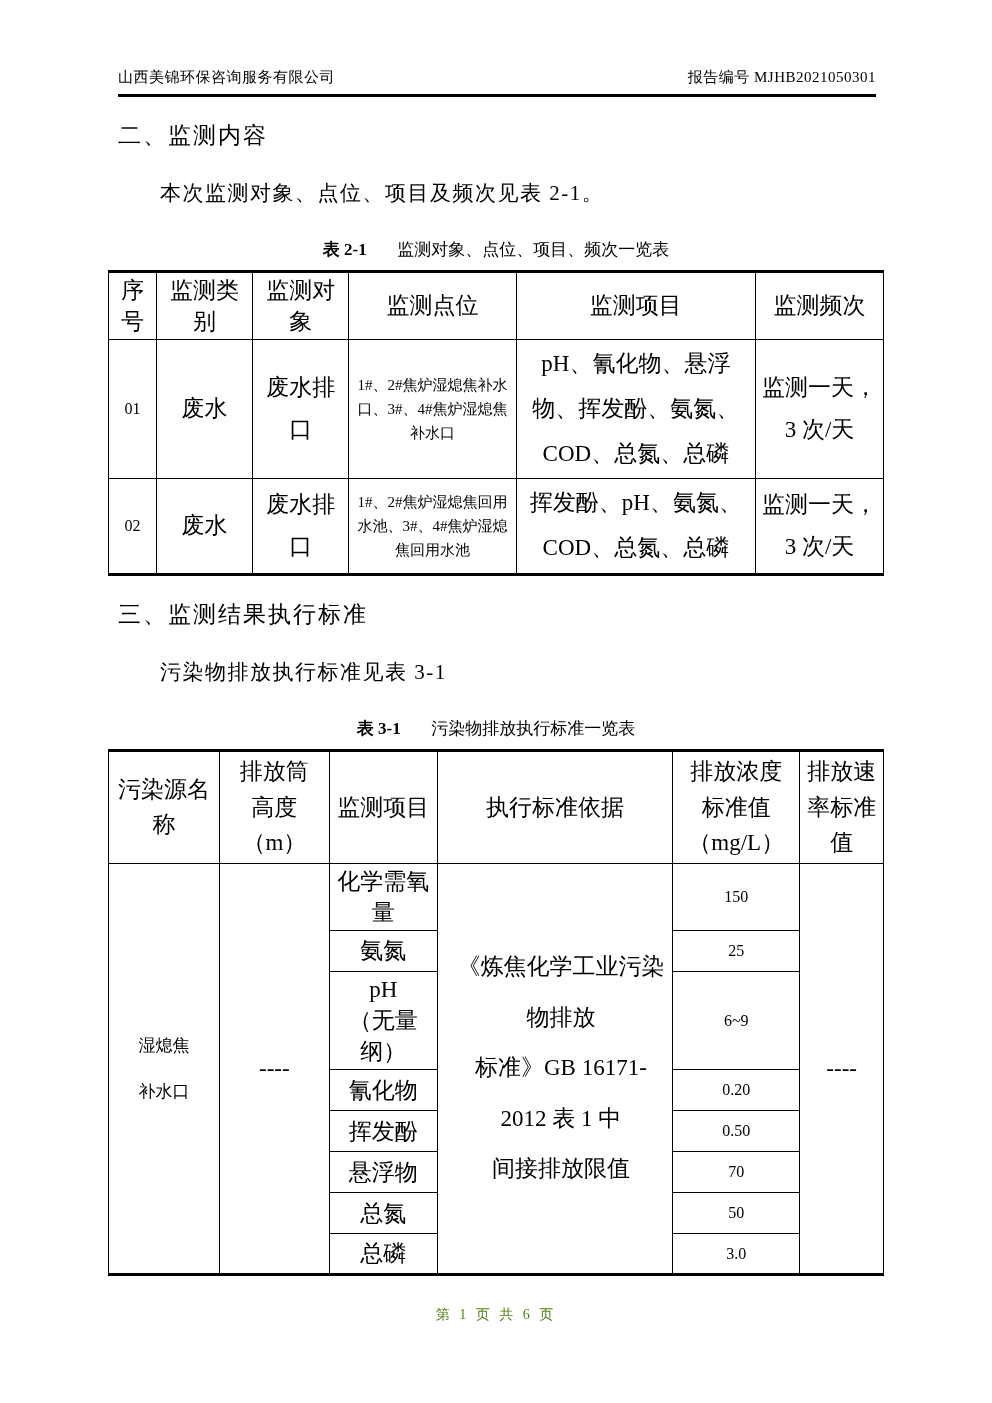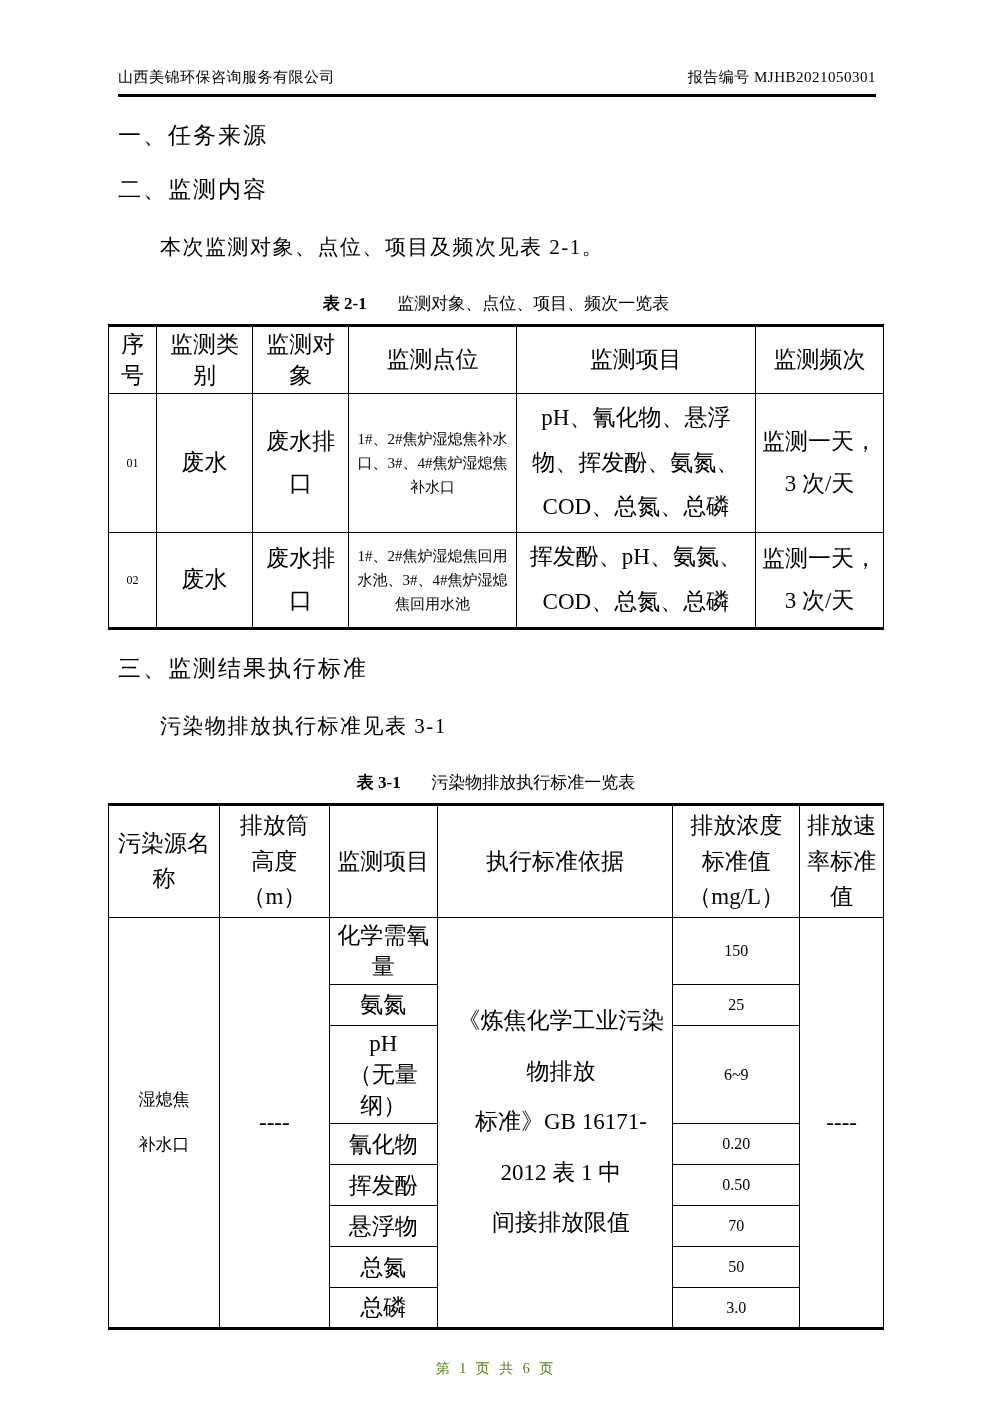--- a/index.html
+++ b/index.html
@@ -61,21 +61,21 @@
     font-weight: normal;
     white-space: pre-line;
     padding: 2px 4px;
     font-size: 23px;
   }
 
   
   table.t21 tr.hdr { height: 56px; }
   table.t21 tr.data { height: 70px; }
   table.t21 td { line-height: 1.85; }
-  table.t21 td.c-seq { font-size: 12px; }
+  table.t21 td.c-seq { font-size: 16px; }
   table.t21 td.c-point { font-size: 15px; line-height: 1.62; padding: 1px 2px; }
   table.t21 td.c-items { line-height: 1.95; }
 
   
   table.t31 tr.hdr { height: 82px; }
   table.t31 tr.item { height: 41px; }
   table.t31 th { line-height: 1.55; }
   table.t31 td { line-height: 1.35; }
   table.t31 td.c-source { line-height: 2.65; font-size: 17px; }
   table.t31 td.c-basis { line-height: 2.2; padding-left: 16px; }
@@ -93,21 +93,20 @@
 <body>
 
 <div class="page">
 
   <div class="doc-header">
     <span>山西美锦环保咨询服务有限公司</span>
     <span>报告编号 MJHB2021050301</span>
   </div>
   <div class="header-rule"></div>
 
-  <div class="sec-title">一、任务来源</div>
 
   <div class="sec-title">二、监测内容</div>
   <p class="body-para">本次监测对象、点位、项目及频次见表 2-1。</p>
 
   <div class="table-caption">
     <span class="cap-num">表 2-1</span><span>监测对象、点位、项目、频次一览表</span>
   </div>
 
   <table class="doc-table t21">
     <colgroup>

